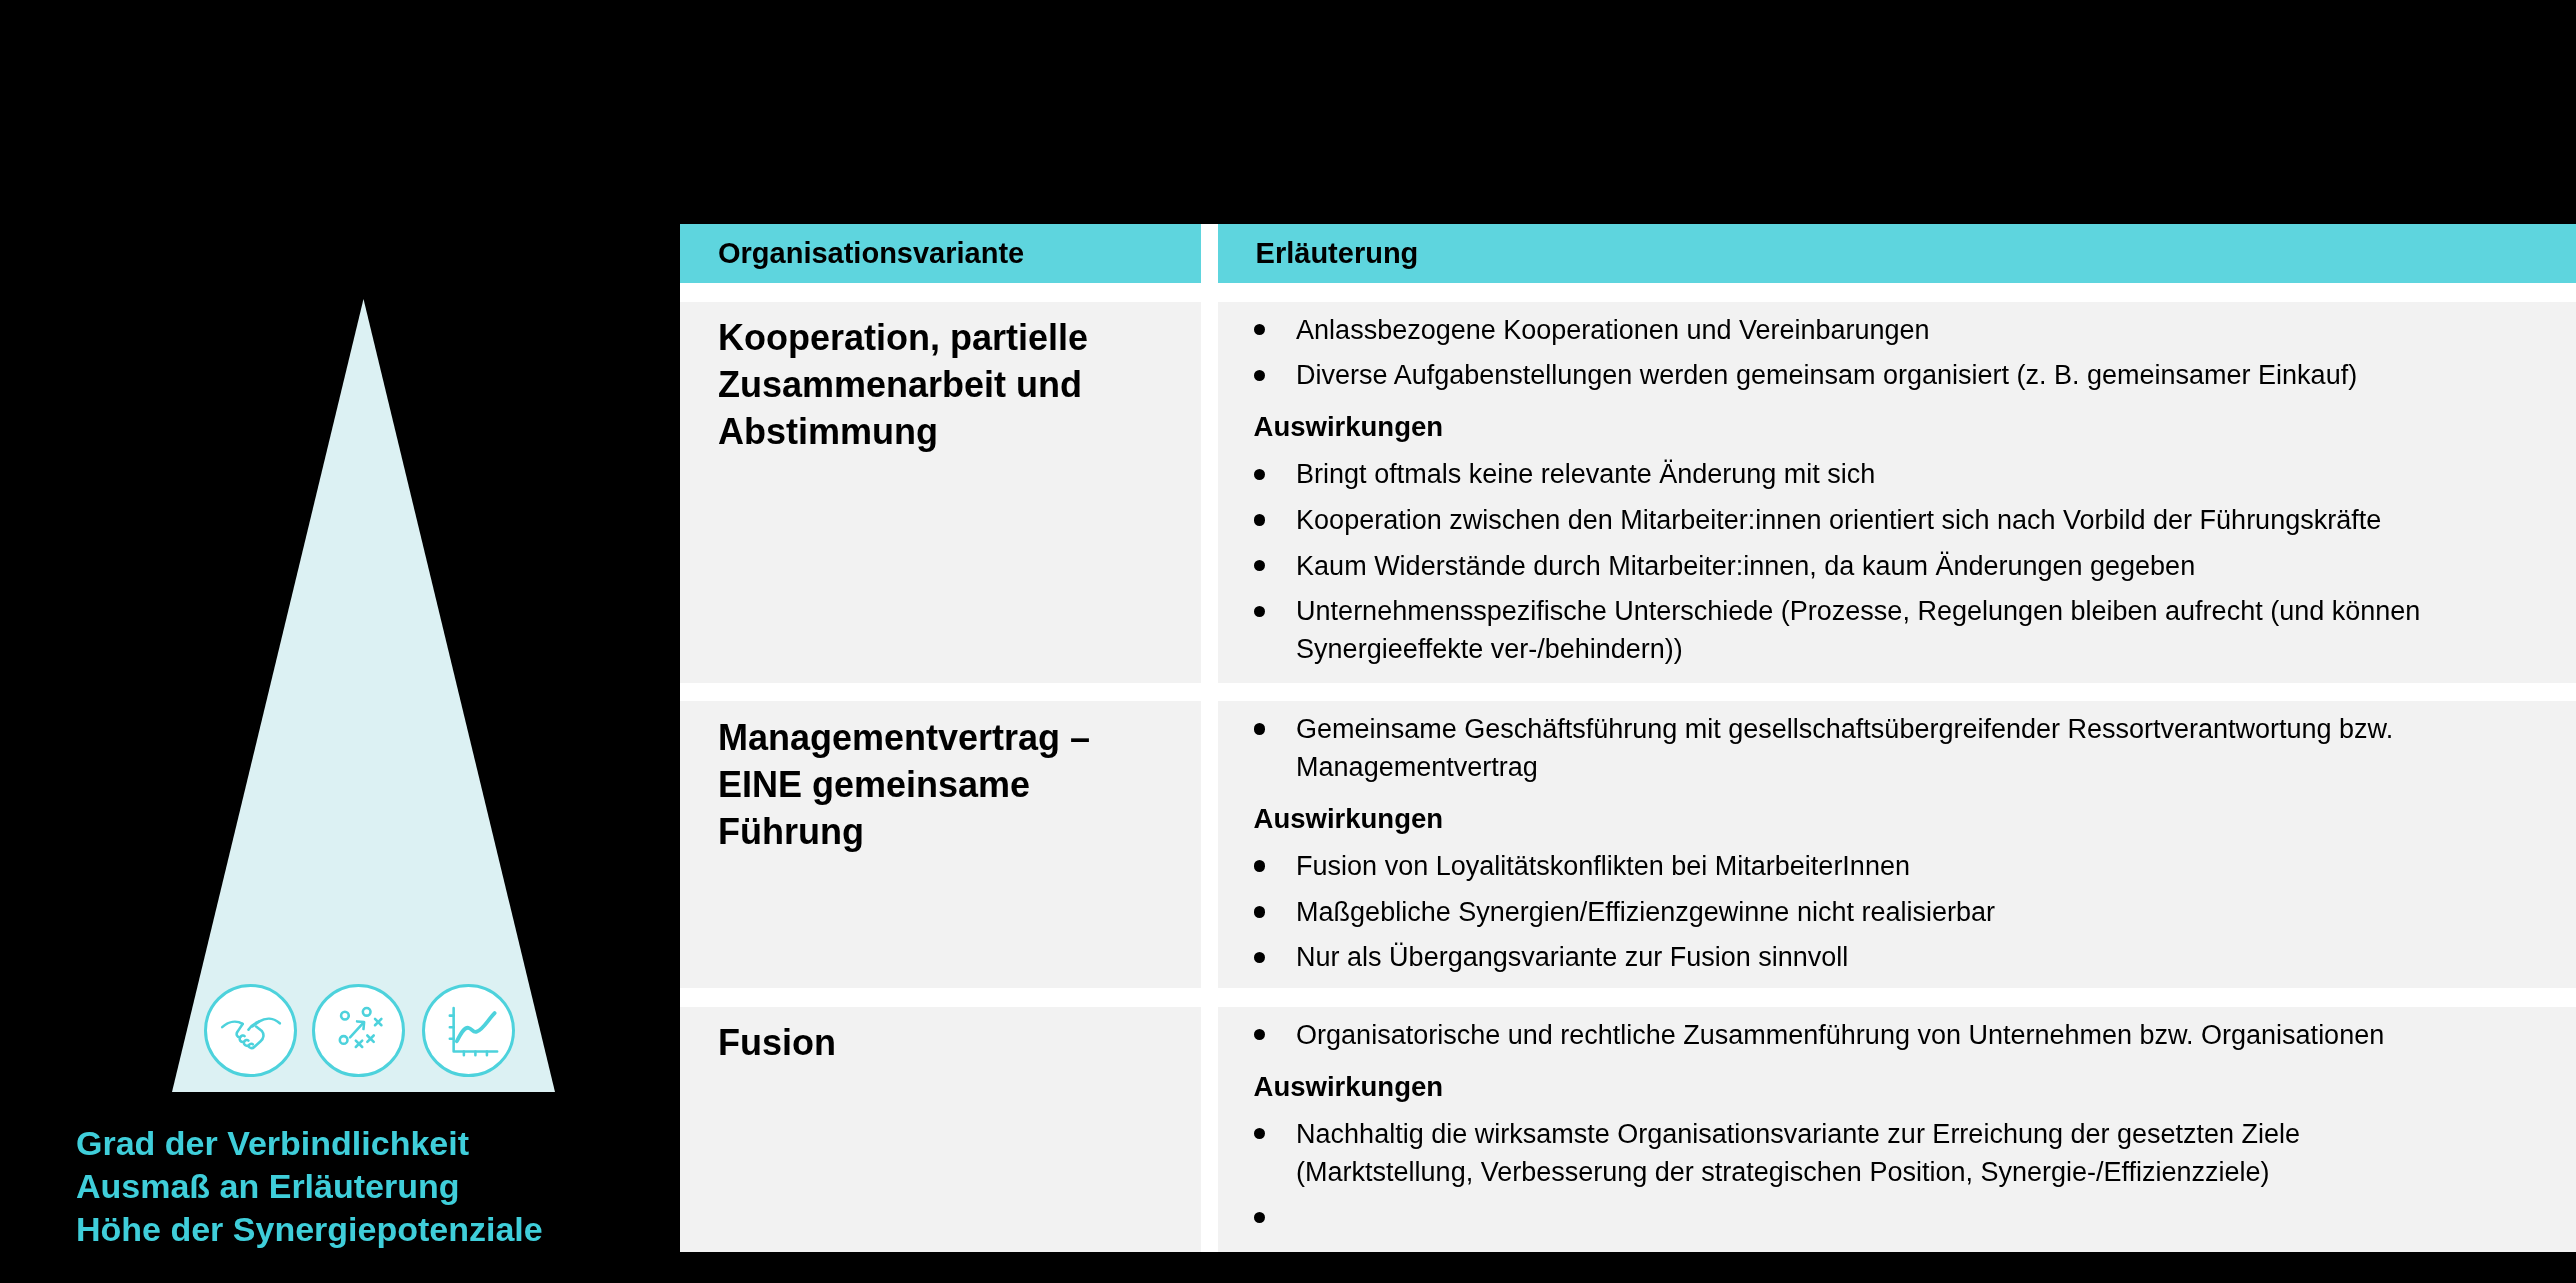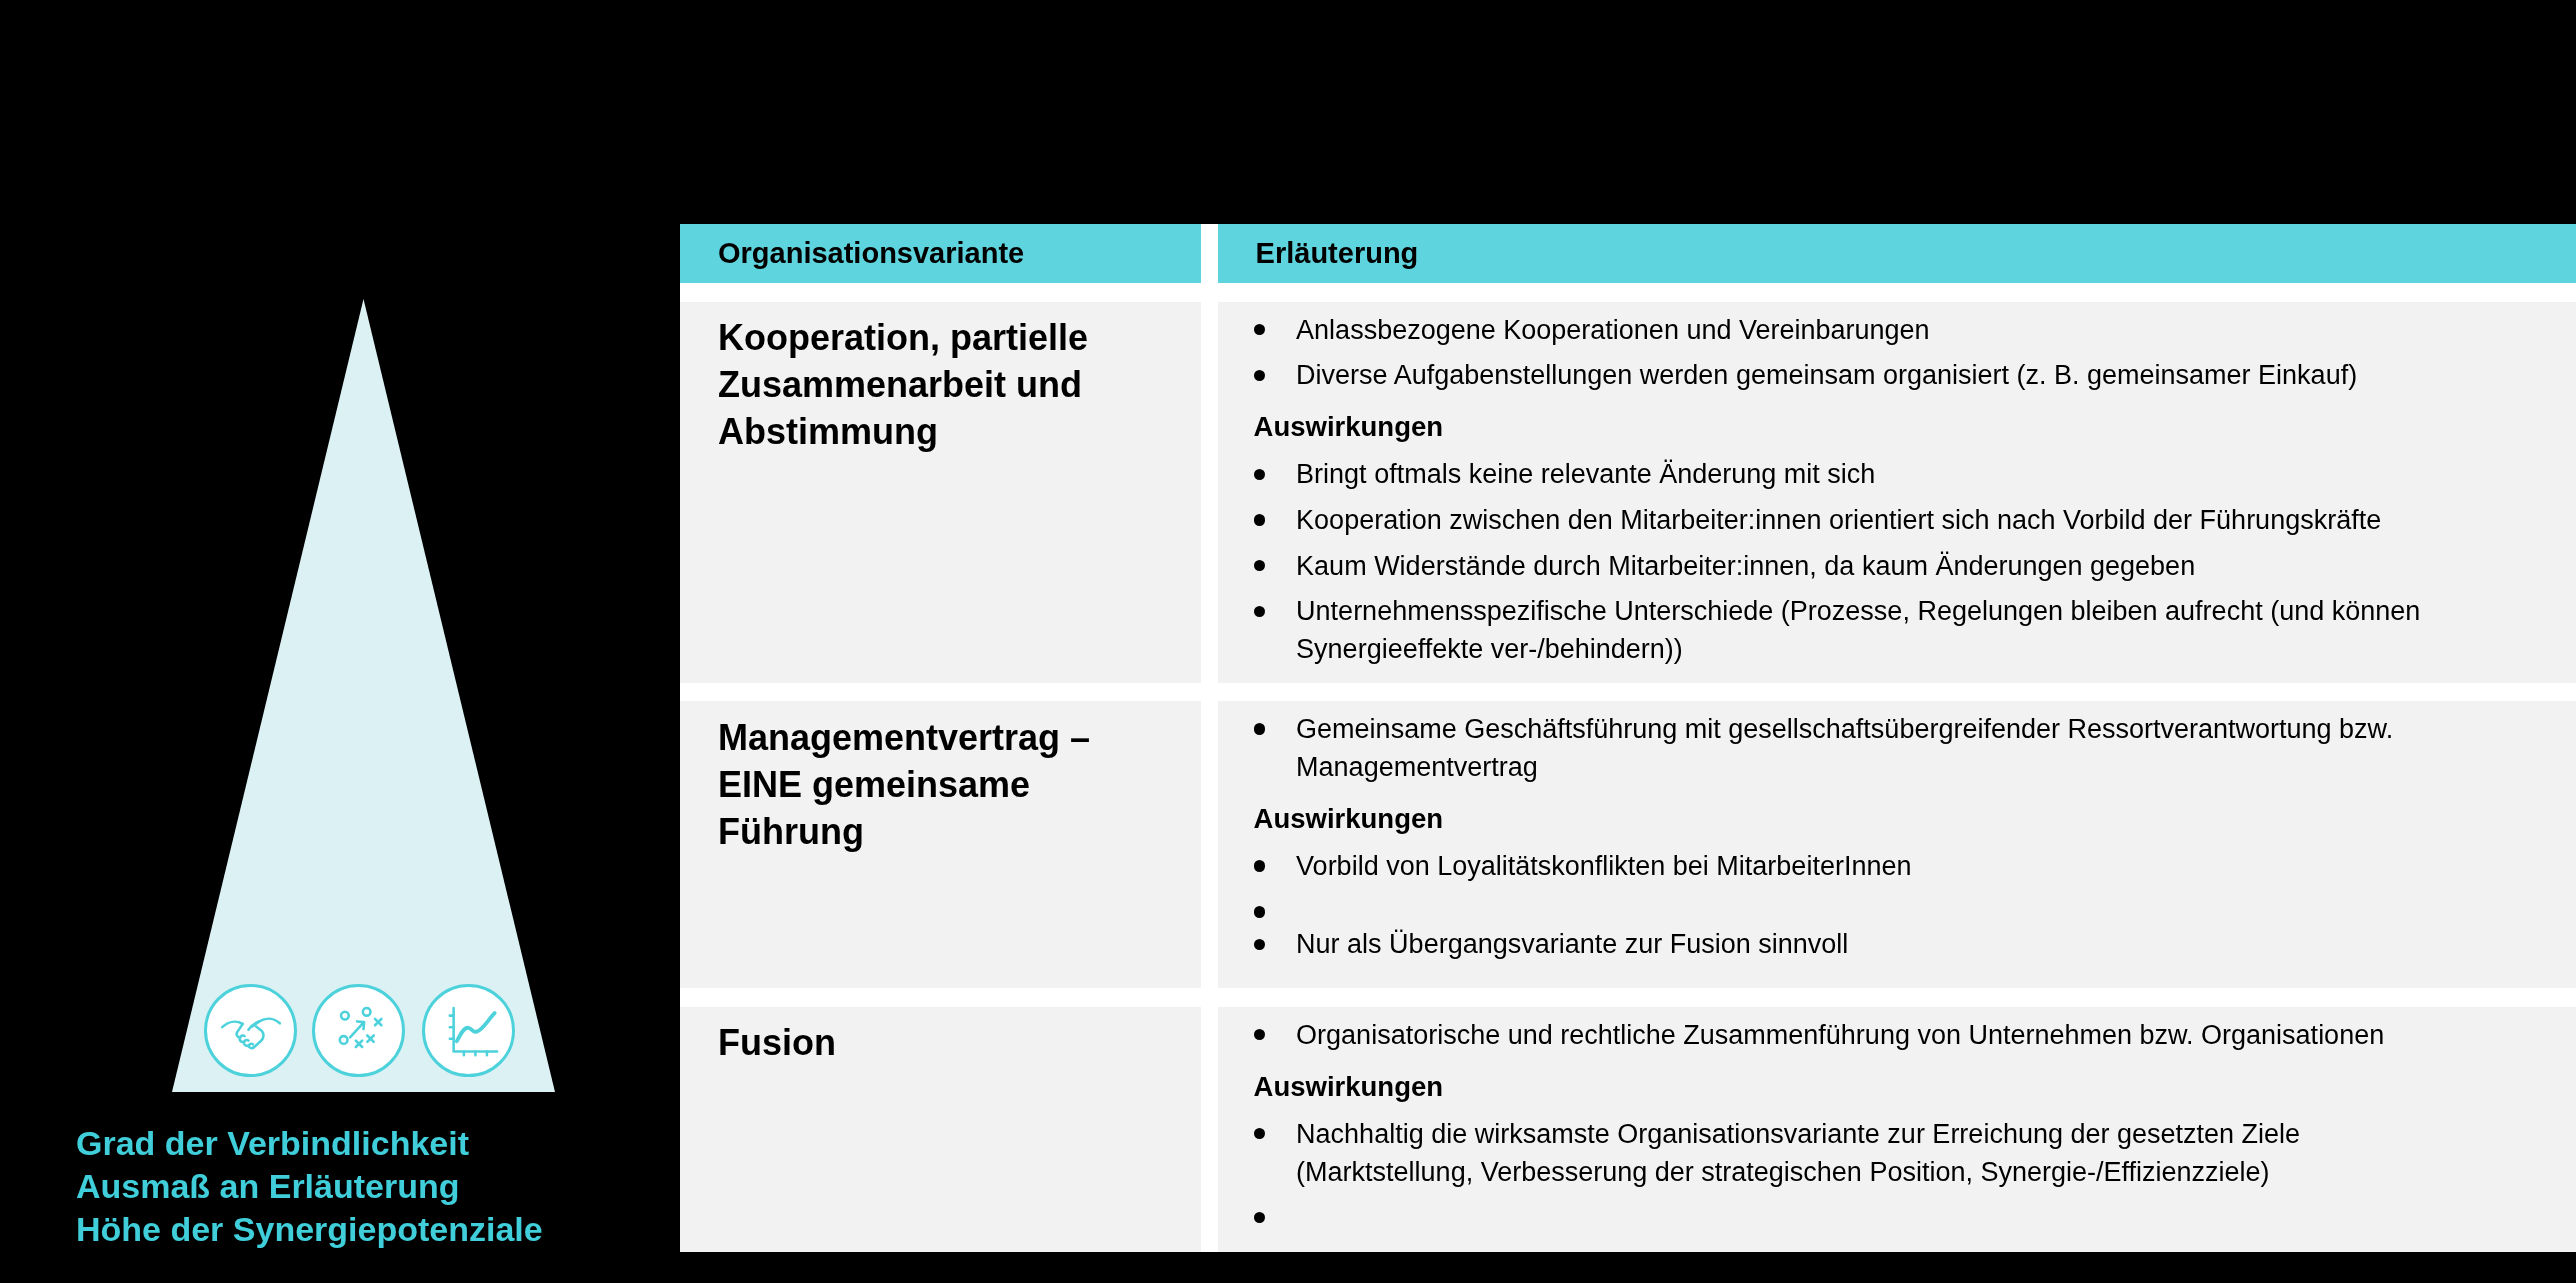--- a/index.html
+++ b/index.html
@@ -155,24 +155,25 @@
 Führung</div>
     <div class="icell">
         <div class="bullet-item">
           <span class="dot"></span>
           <span class="btext">Gemeinsame Geschäftsführung mit gesellschaftsübergreifender Ressortverantwortung bzw.
 Managementvertrag</span>
         </div>
         <div class="impact-heading">Auswirkungen</div>
         <div class="bullet-item">
           <span class="dot"></span>
-          <span class="btext">Vorbild von Loyalitätskonflikten bei MitarbeiterInnen</span>
+          <span class="btext">Fusion von Loyalitätskonflikten bei MitarbeiterInnen</span>
         </div>
         <div class="bullet-item">
           <span class="dot"></span>
+          <span class="btext">Maßgebliche Synergien/Effizienzgewinne nicht realisierbar</span>
         </div>
         <div class="bullet-item">
           <span class="dot"></span>
           <span class="btext">Nur als Übergangsvariante zur Fusion sinnvoll</span>
         </div>
       </div>
 
     <div class="vcell">Fusion</div>
     <div class="icell">
         <div class="bullet-item">

